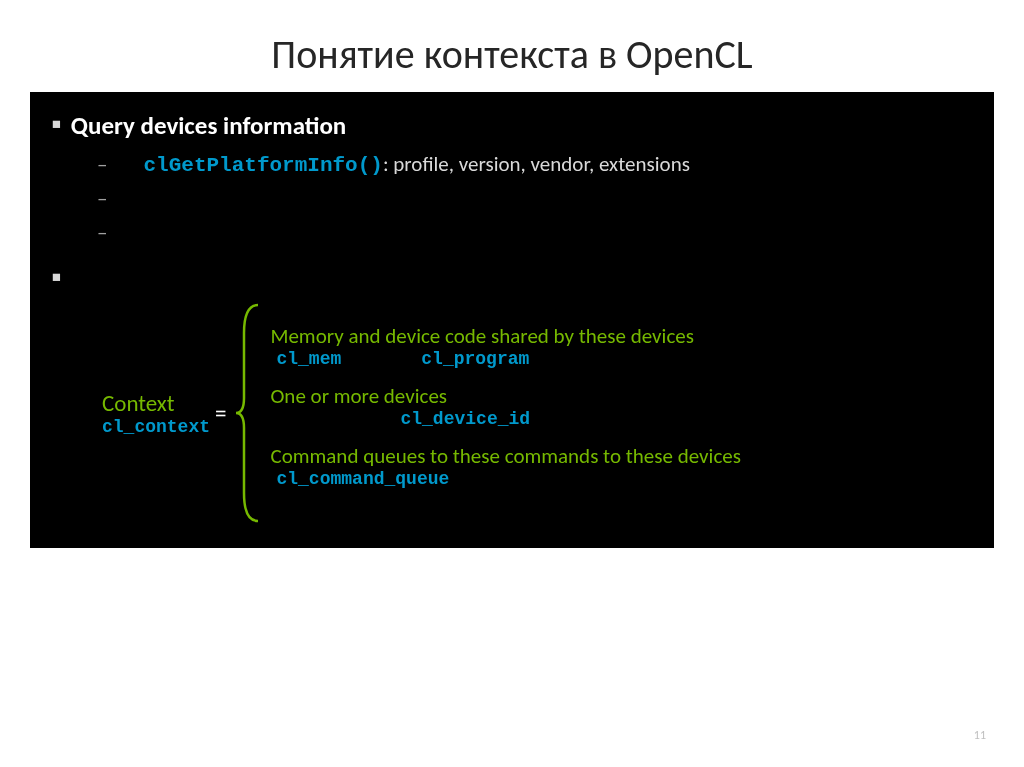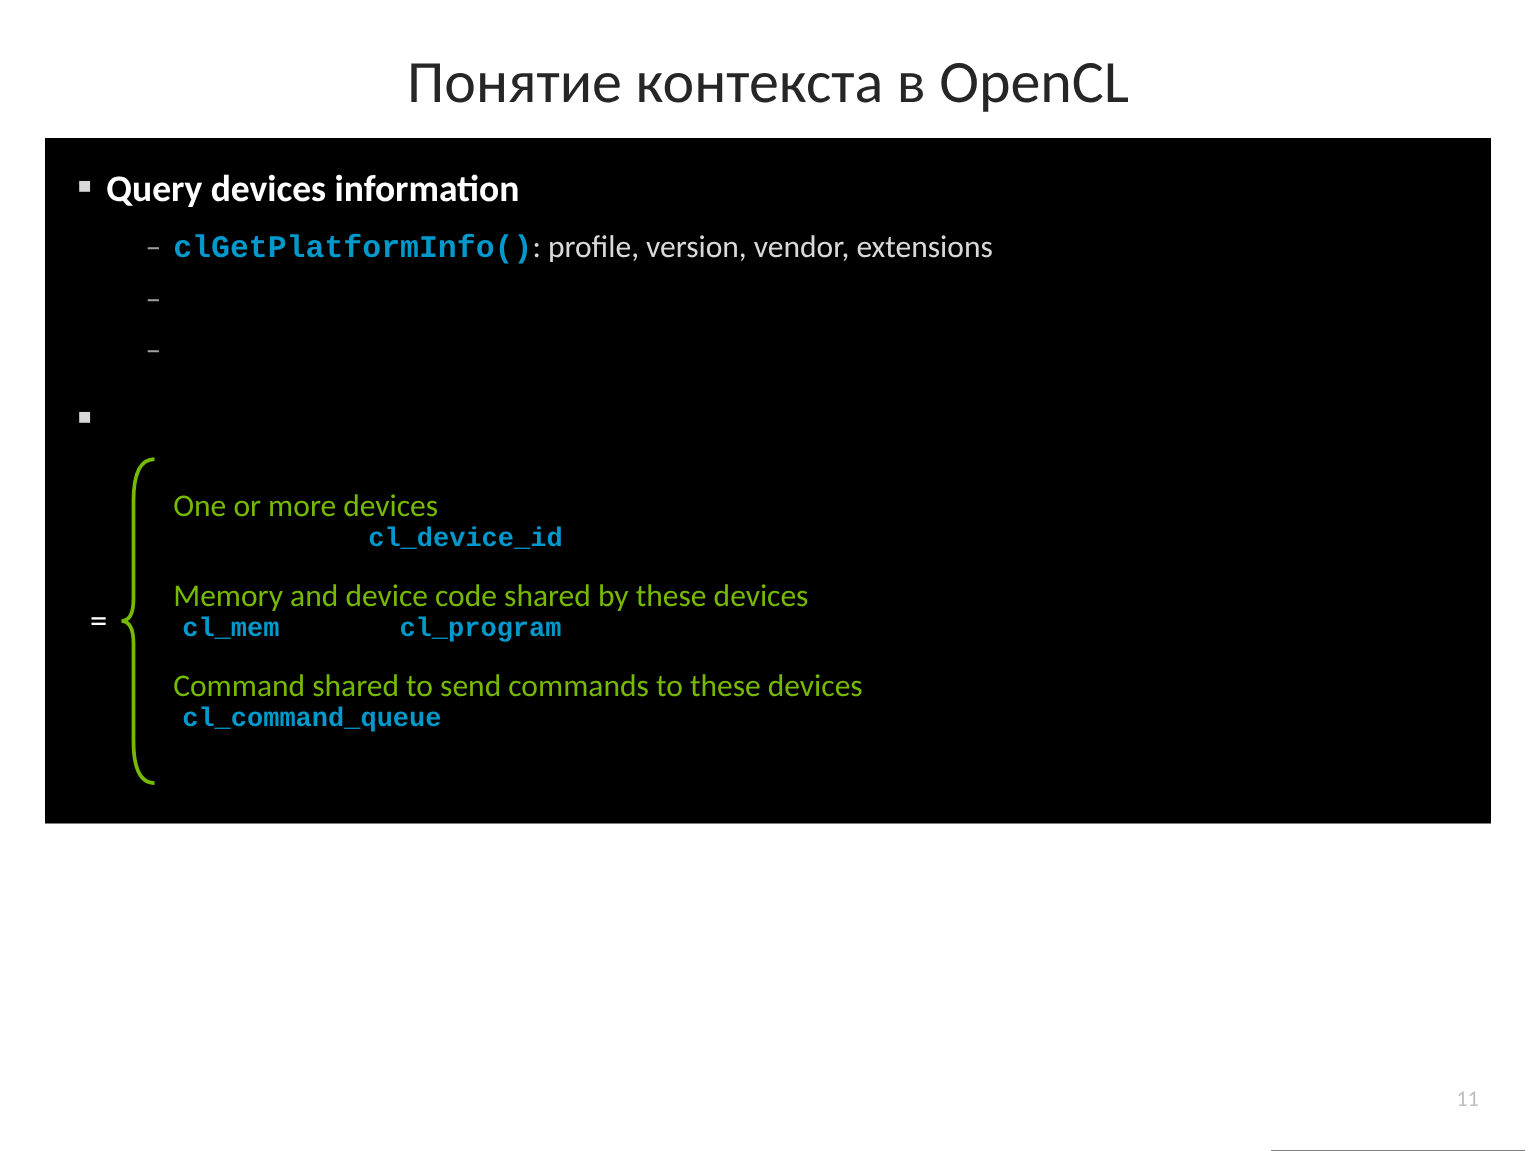--- a/index.html
+++ b/index.html
@@ -47,20 +47,21 @@
       margin-bottom: 8px;
     }
     .sub-item .dash {
       color: #a0a0a0;
       margin-right: 8px;
     }
     .fn {
       color: #0099cc;
       font-family: 'Courier New', monospace;
       font-weight: 600;
+      margin-left: 28px;
     }
     .ctx-row {
       display: flex;
       align-items: center;
       margin-top: 12px;
     }
     .ctx-left {
       width: 155px;
       padding-left: 50px;
     }
@@ -112,21 +113,21 @@
     }
     .gap {
       display: inline-block;
       width: 80px;
     }
     .page-num {
       position: absolute;
       bottom: 25px;
       right: 38px;
       color: #bfbfbf;
-      font-size: 15px;
+      font-size: 12px;
     }
   </style>
 </head>
 <body>
 
 <h1 class="slide-title">Понятие контекста в OpenCL</h1>
 
 <div class="dark-panel">
 
   <div class="bullet-h1">
@@ -147,39 +148,43 @@
     <div class="sub-item">
       <span class="dash">–</span>
     </div>
   </div>
 
   <div class="bullet-h1">
     <span class="sq">▪</span>
   </div>
 
   <div class="ctx-row">
+    <div class="ctx-left">
+      <div class="ctx-label">Context</div>
+      <div class="ctx-code">cl_context</div>
+    </div>
     <div class="eq">=</div>
     <div class="brace-col">
       <svg width="30" height="220" viewBox="0 0 30 220">
         <path d="M 24 2 Q 10 2 10 30 L 10 95 Q 10 110 2 110 Q 10 110 10 125 L 10 190 Q 10 218 24 218" stroke="#76b900" stroke-width="2.5" fill="none"></path>
       </svg>
     </div>
     <div class="ctx-right">
       <div class="ctx-block">
-        <div class="line1">One or more devices</div>
-        <div class="line2 indented">cl_device_id</div>
-      </div>
-      <div class="ctx-block">
         <div class="line1">Memory and device code shared by these devices</div>
         <div class="line2">
           <span>cl_mem</span><span class="gap"></span><span>cl_program</span>
         </div>
       </div>
       <div class="ctx-block">
-        <div class="line1">Command shared to send commands to these devices</div>
+        <div class="line1">One or more devices</div>
+        <div class="line2 indented">cl_device_id</div>
+      </div>
+      <div class="ctx-block">
+        <div class="line1">Command queues to these commands to these devices</div>
         <div class="line2">cl_command_queue</div>
       </div>
     </div>
   </div>
 
 </div>
 
 <div class="page-num">11</div>
 
 </body></html>

